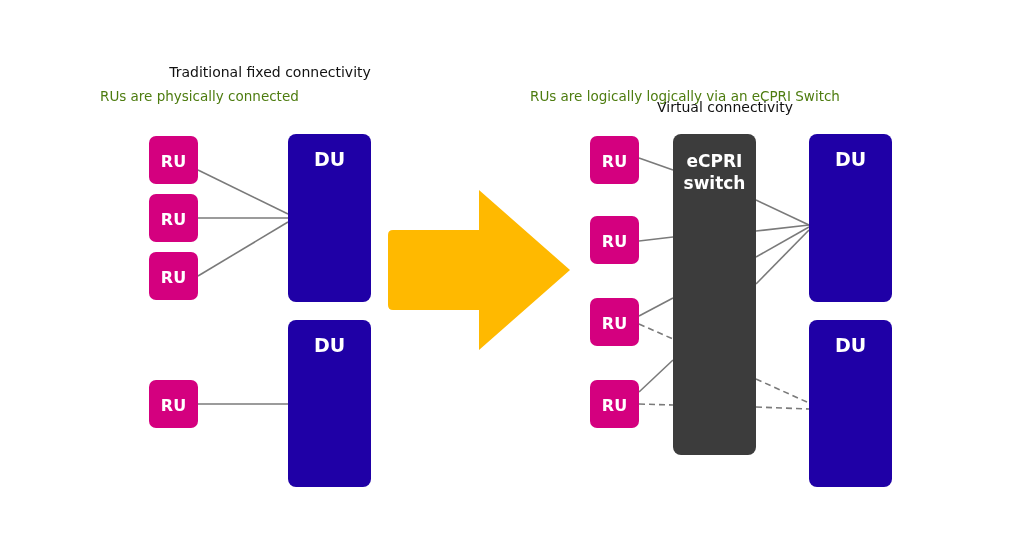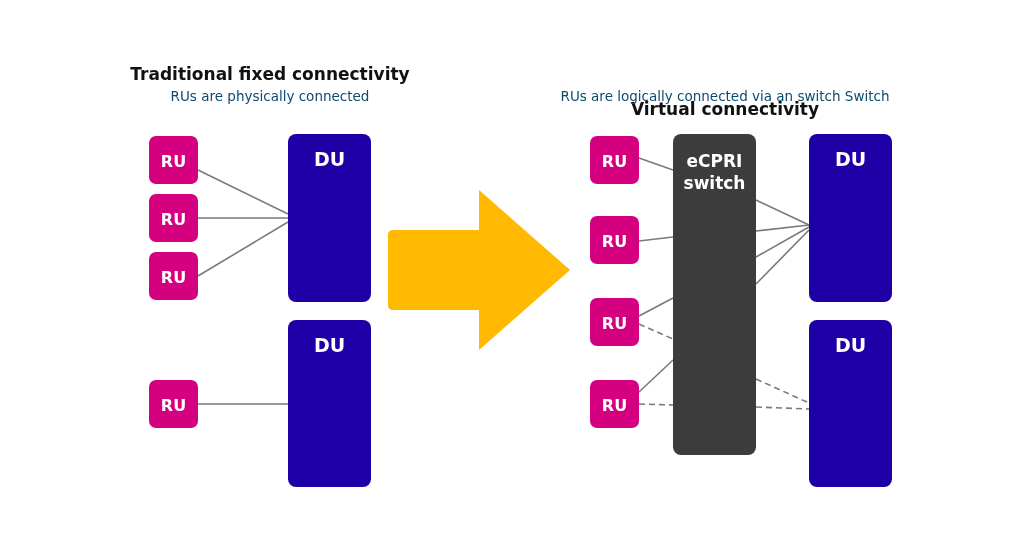--- a/index.html
+++ b/index.html
@@ -1,28 +1,28 @@
 <!DOCTYPE html>
 <html><head>
 <meta charset="utf-8">
 <style>
   html, body { margin:0; padding:0; background:#ffffff; }
   body { width:1024px; height:552px; position:relative; overflow:hidden; font-family:"DejaVu Sans", sans-serif; }
-  .title { position:absolute; text-align:center; color:#111; font-weight:bold; font-size:17px; }
-  .subtitle { position:absolute; text-align:center; color:#0c4a6e; font-size:13.5px; }
+  .title { position:absolute; text-align:center; color:#111; font-weight:normal; font-size:14px; }
+  .subtitle { position:absolute; text-align:left; color:#4d7c0f; font-size:13.5px; }
   svg { position:absolute; left:0; top:0; }
   .lbl { font-family:"DejaVu Sans", sans-serif; font-weight:bold; fill:#ffffff; }
 </style>
 </head>
 <body>
 
 <div class="title" style="left:100px; top:64px; width:340px;">Traditional fixed connectivity</div>
 <div class="subtitle" style="left:100px; top:88px; width:340px;">RUs are physically connected</div>
 <div class="title" style="left:540px; top:64px; width:370px;margin-top:35px;">Virtual connectivity</div>
-<div class="subtitle" style="left:530px; top:88px; width:390px;">RUs are logically connected via an switch Switch</div>
+<div class="subtitle" style="left:530px; top:88px; width:390px;">RUs are logically logically via an eCPRI Switch</div>
 
 <svg width="1024" height="552" viewBox="0 0 1024 552">
 
   <g stroke="#7a7a7a" stroke-width="1.6" fill="none">
     <line x1="198" y1="170" x2="288" y2="214"></line>
     <line x1="198" y1="218" x2="288" y2="218"></line>
     <line x1="198" y1="276" x2="288" y2="222"></line>
     <line x1="198" y1="404" x2="288" y2="404"></line>
   </g>
 

